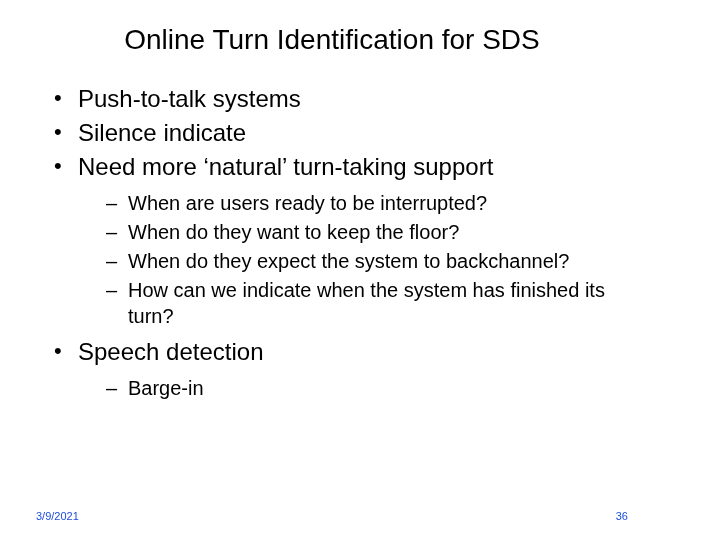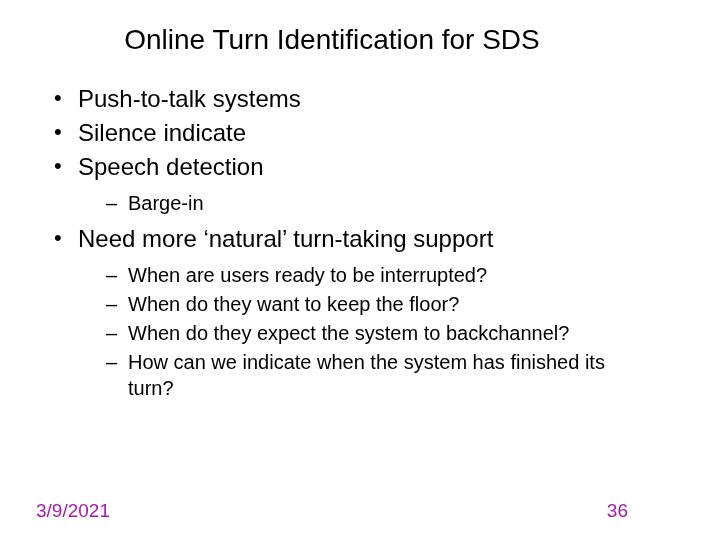--- a/index.html
+++ b/index.html
@@ -62,49 +62,49 @@
     content: "–";
     position: absolute;
     left: 0;
     top: 0;
   }
   .footer {
     position: absolute;
     bottom: 18px;
     left: 36px;
     right: 36px;
-    font-size: 19px;
-    color: #a21caf;
+    font-size: 11px;
+    color: #1d4ed8;
     display: flex;
     justify-content: space-between;
   }
 </style>
 </head>
 <body>
 
 <div class="slide">
 
   <h1 class="title">Online Turn Identification for SDS</h1>
 
   <ul class="top">
     <li>Push-to-talk systems</li>
     <li>Silence indicate</li>
     <li>
-      <span>Speech detection</span>
-      <ul class="sub">
-        <li>Barge-in</li>
-      </ul>
-    </li>
-    <li>
       <span>Need more ‘natural’ turn-taking support</span>
       <ul class="sub">
         <li>When are users ready to be interrupted?</li>
         <li>When do they want to keep the floor?</li>
         <li>When do they expect the system to backchannel?</li>
         <li>How can we indicate when the system has finished its turn?</li>
+      </ul>
+    </li>
+    <li>
+      <span>Speech detection</span>
+      <ul class="sub">
+        <li>Barge-in</li>
       </ul>
     </li>
   </ul>
 
   <div class="footer">
     <span>3/9/2021</span>
     <span>36</span>
   </div>
 
 </div>

